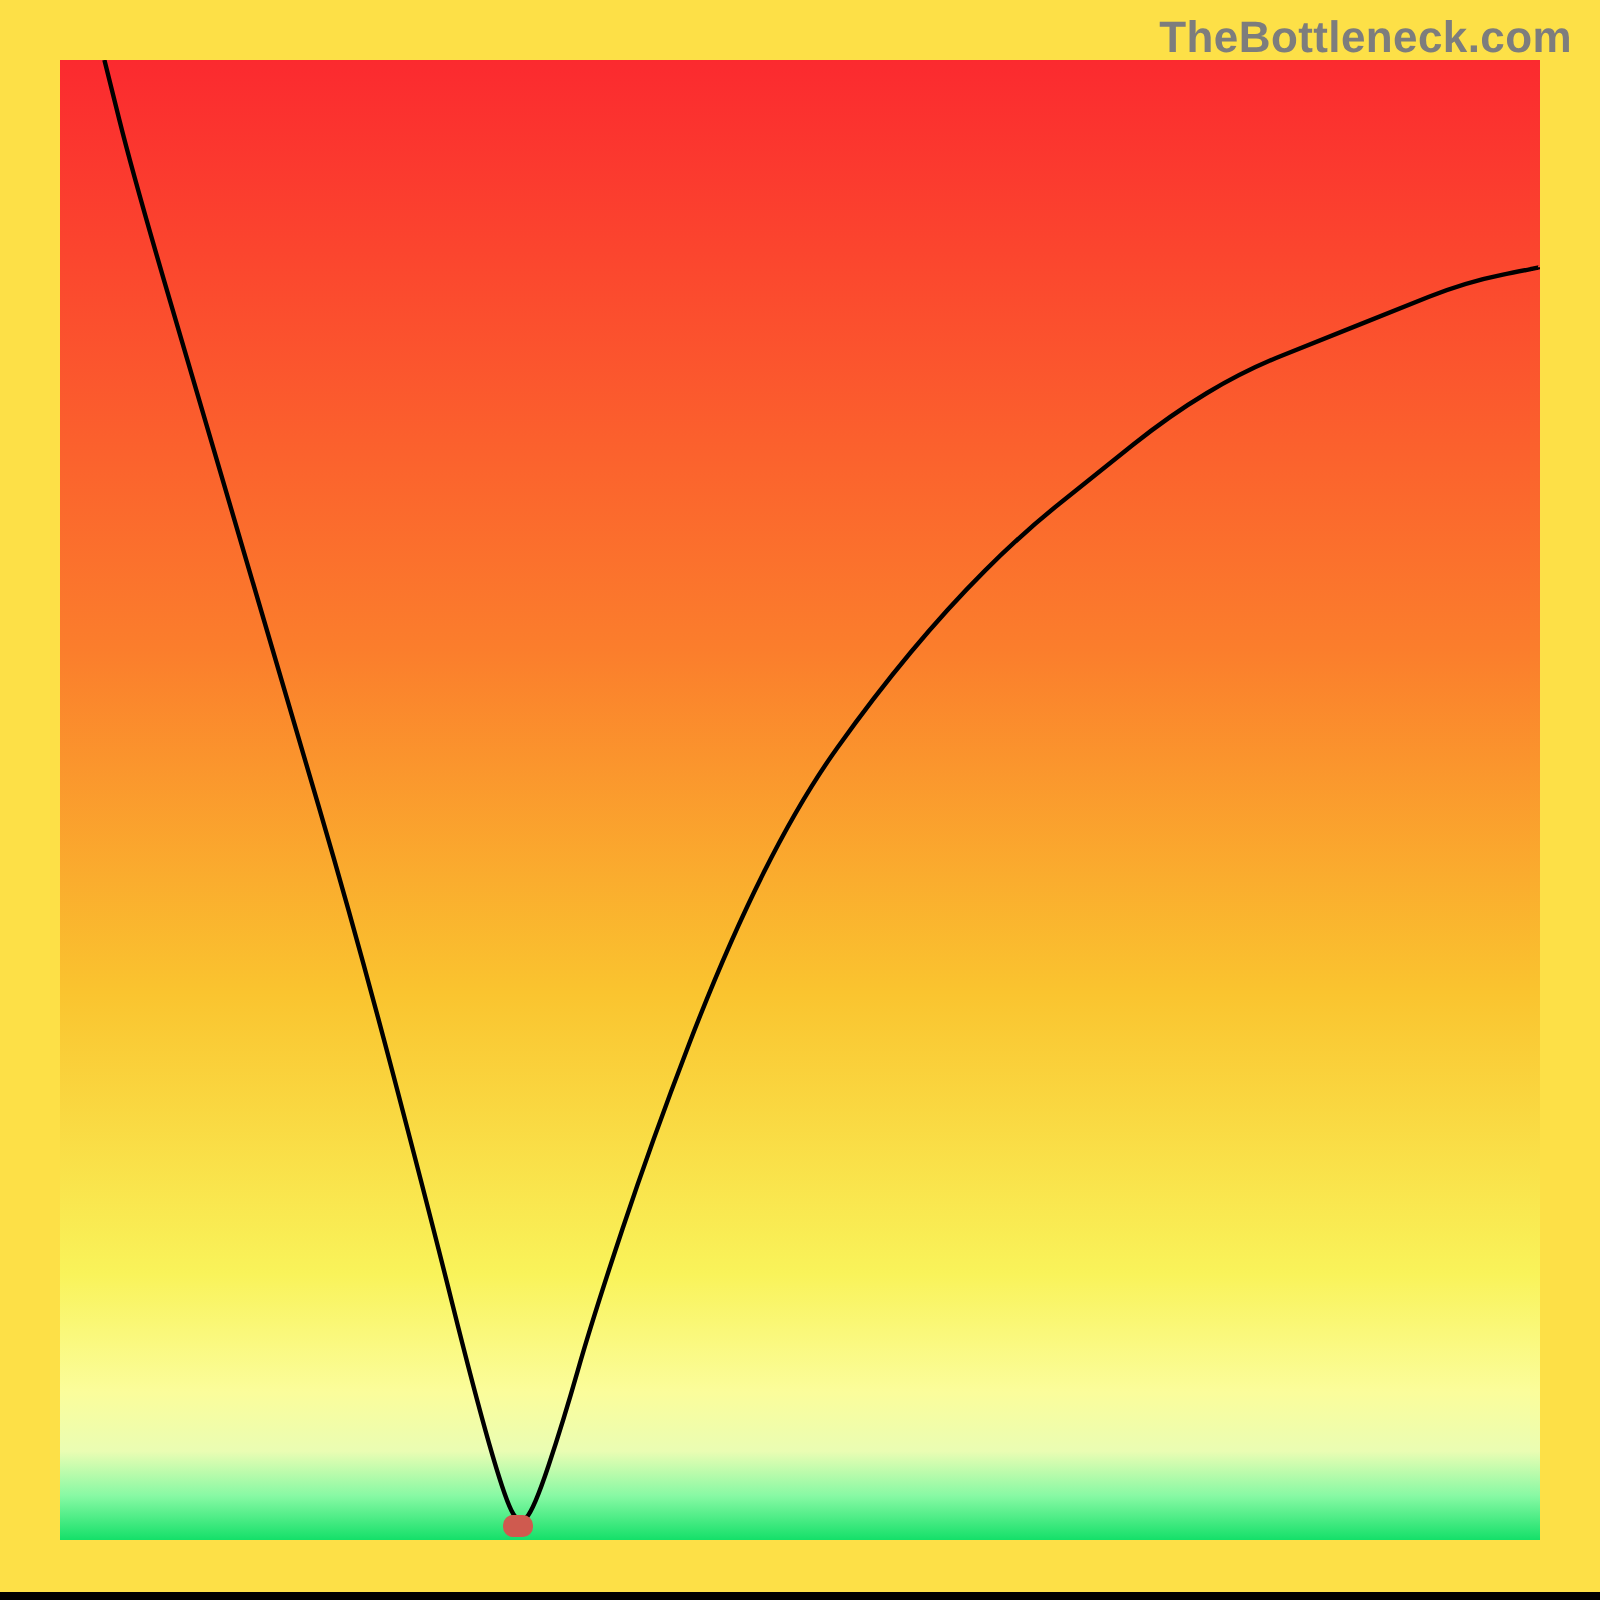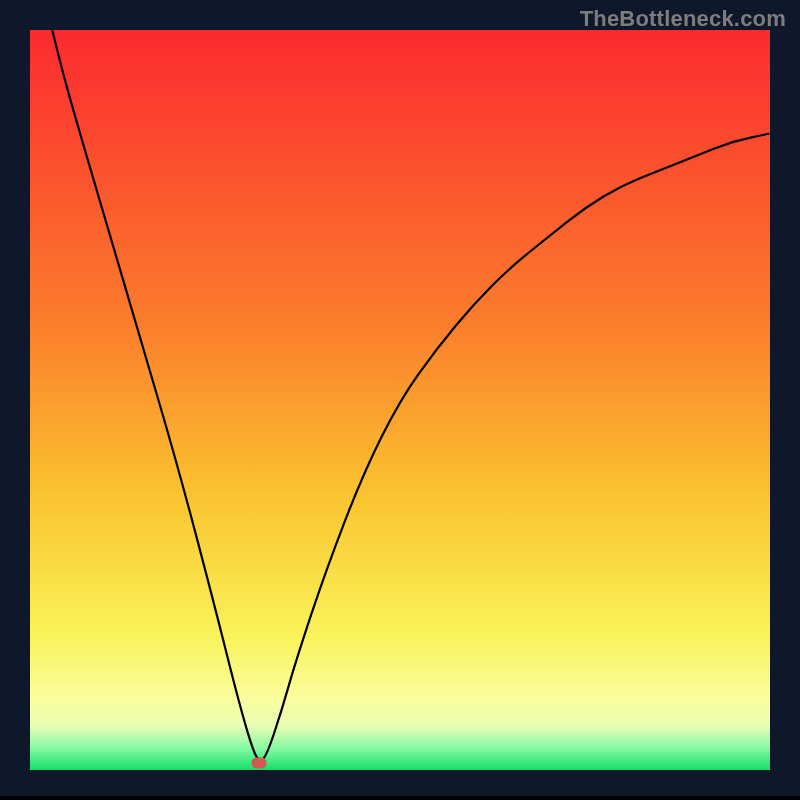--- a/index.html
+++ b/index.html
@@ -10,21 +10,21 @@
     overflow: hidden;
     background: #000;
     font-family: Arial, Helvetica, sans-serif;
   }
   .frame {
     position: absolute;
     top: 0;
     left: 0;
     width: 800px;
     height: 796px;
-    background: #0f172a;
+    background: #fde047;
   }
   .plot {
     position: absolute;
     top: 30px;
     left: 30px;
     width: 740px;
     height: 740px;
     background: linear-gradient(
       to bottom,
       var(--c-top) 0%,

